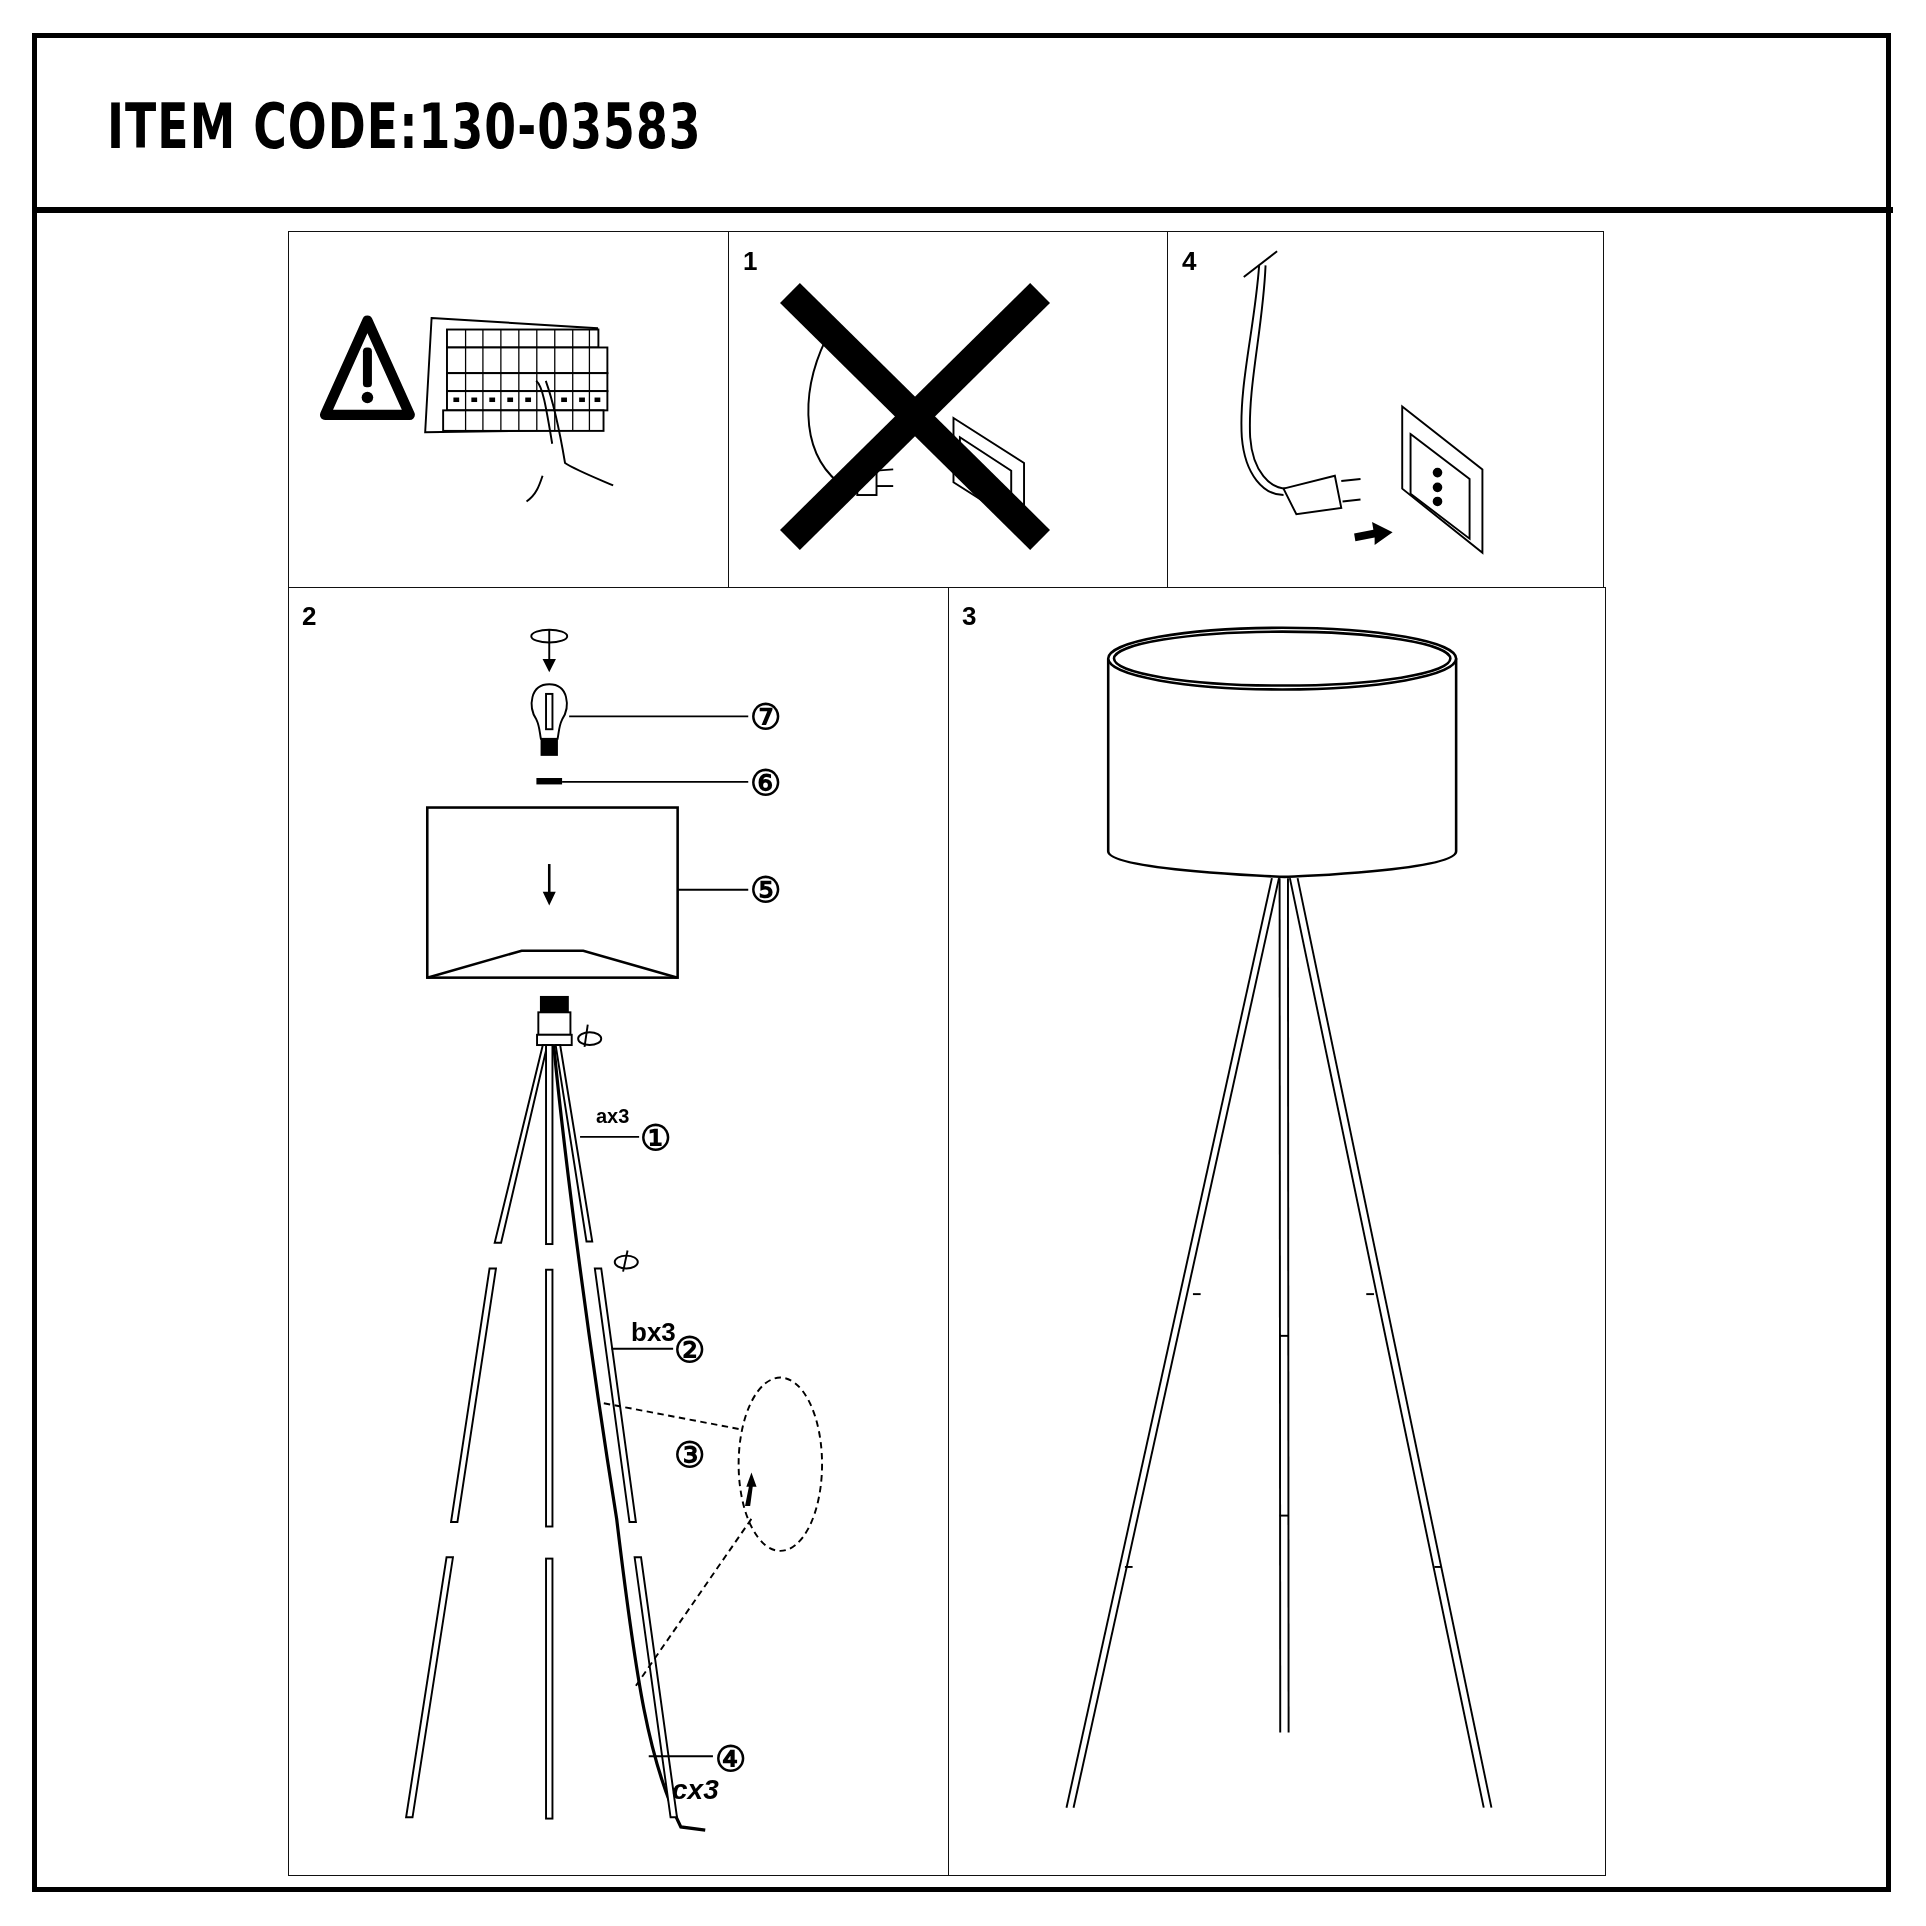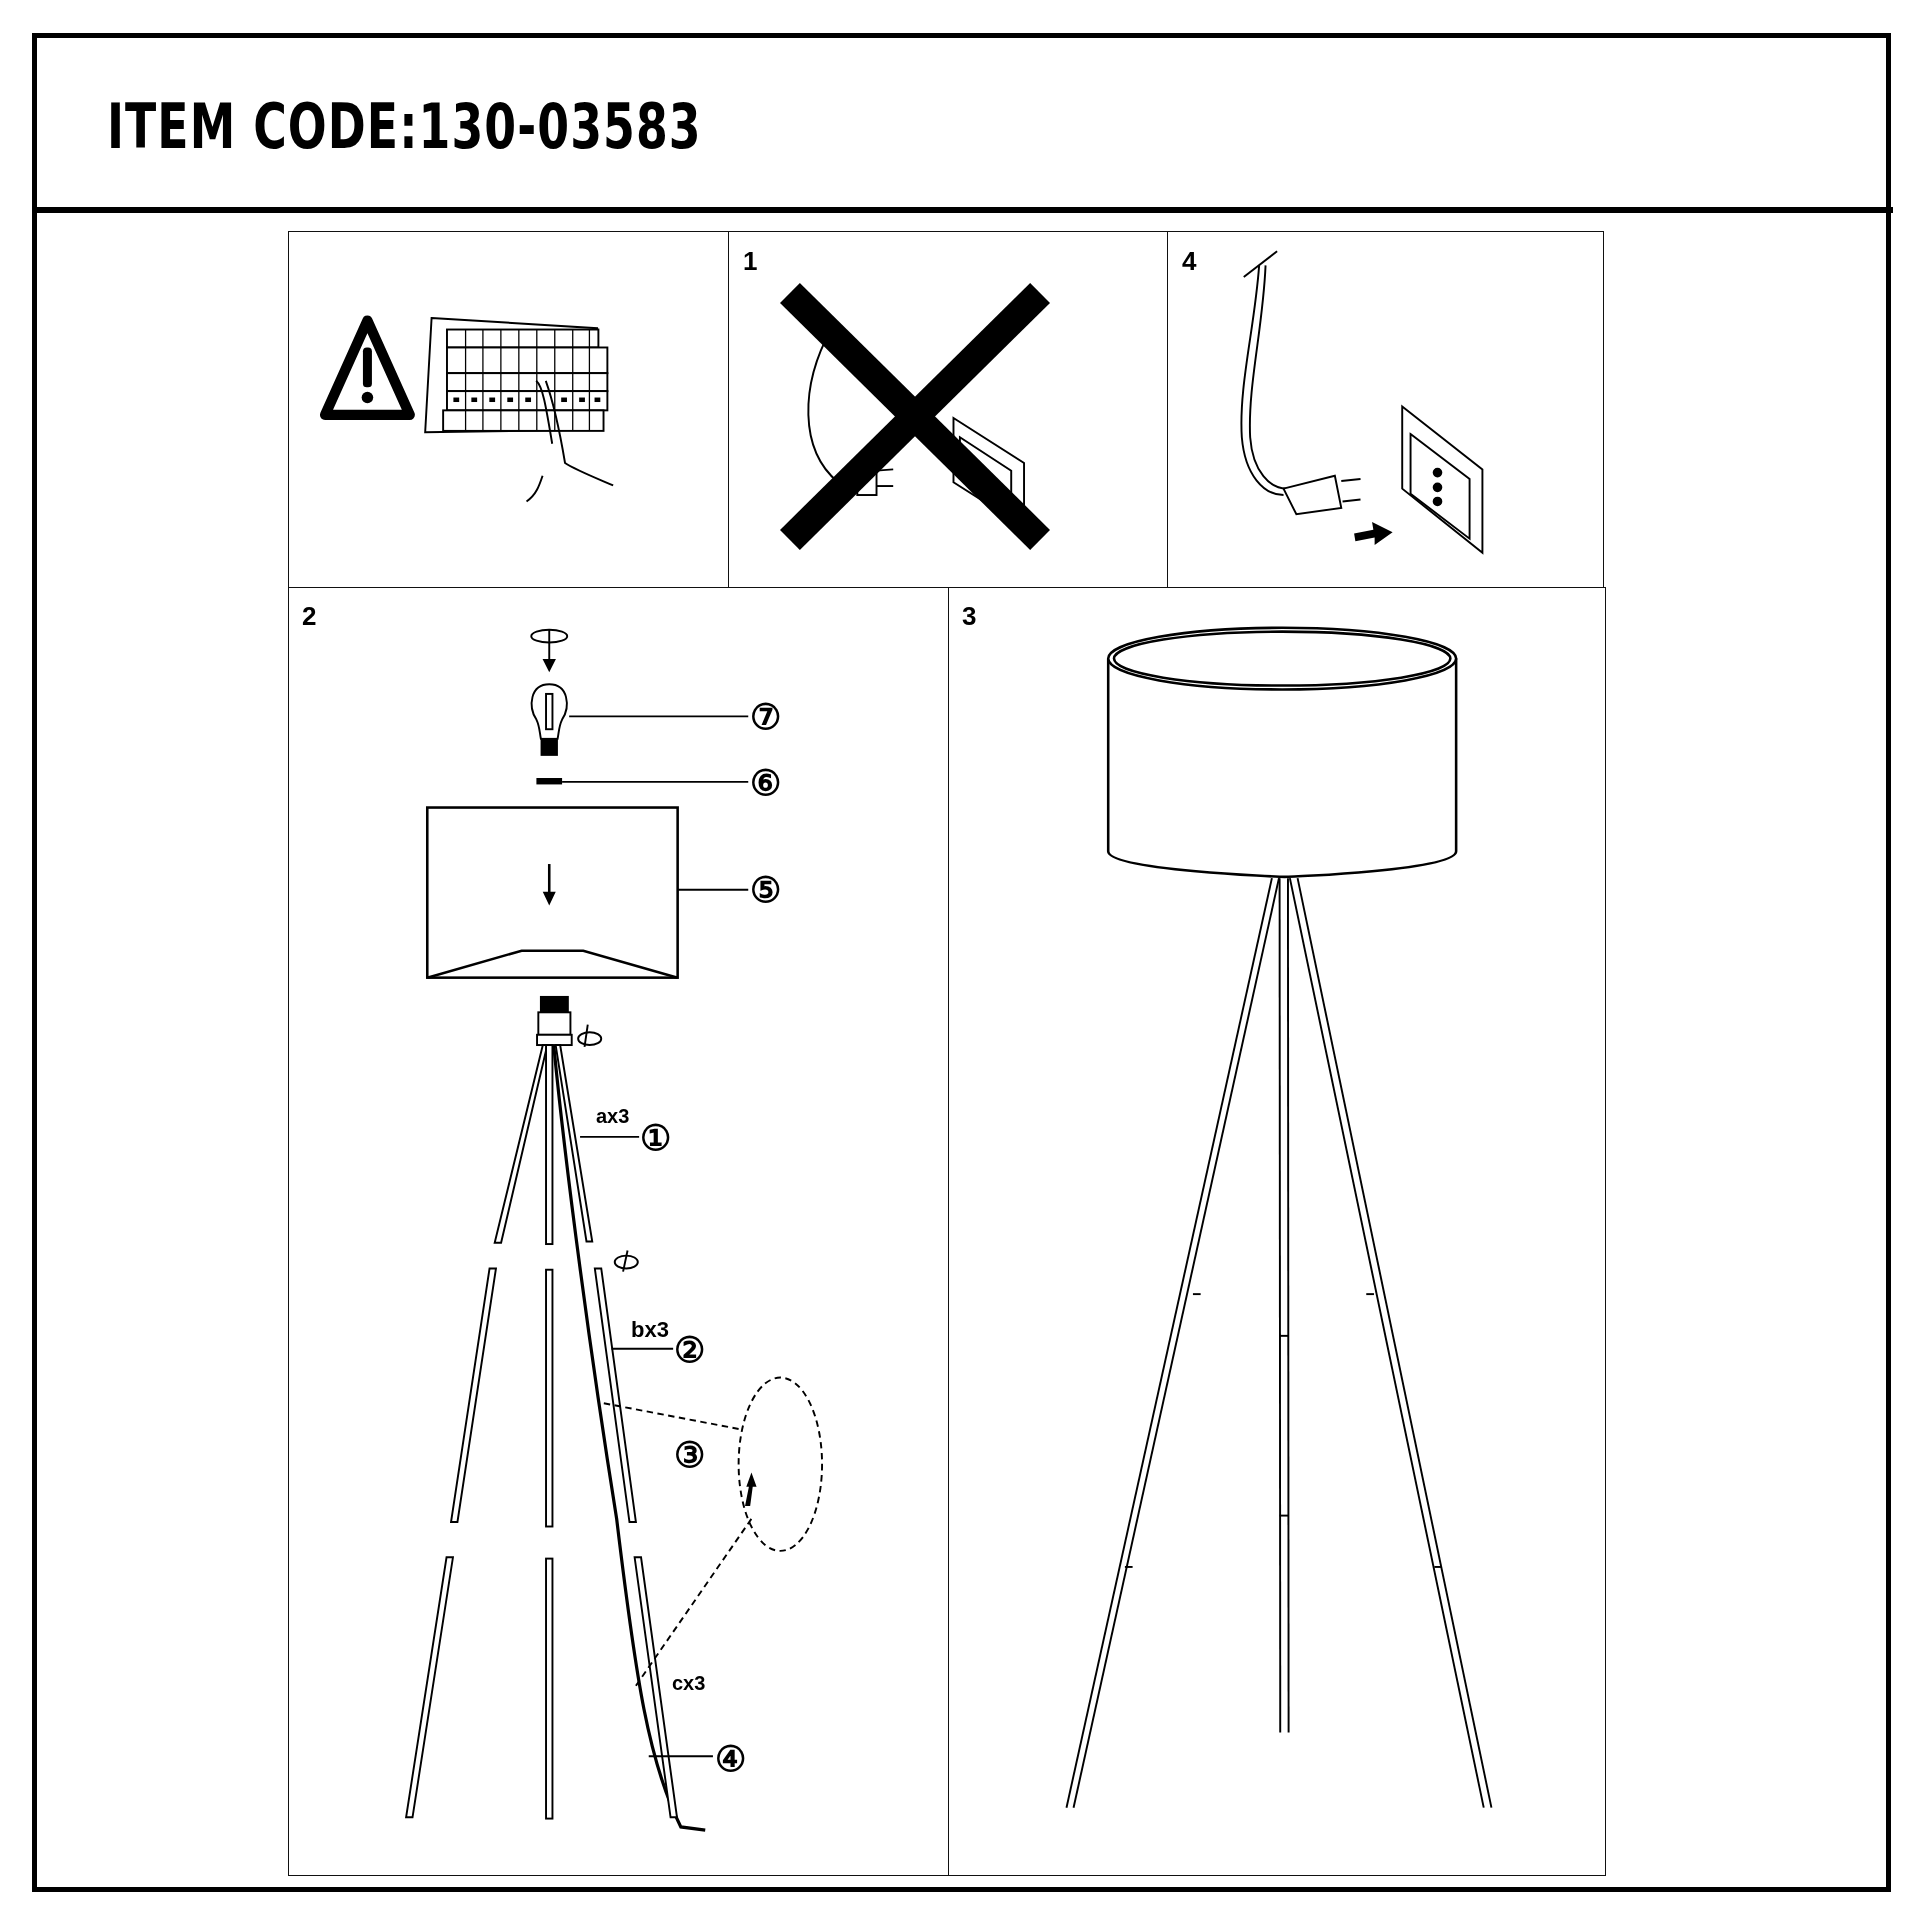--- a/index.html
+++ b/index.html
@@ -176,24 +176,24 @@
       <line x1="540" y1="1710" x2="720" y2="1450"></line>
     </g>
     <polygon points="712,1400 720,1378 728,1400 722,1400 718,1430 710,1430 716,1400" fill="#000"></polygon>
   </svg>
 
   <span class="callout" style="position:absolute;left:461px;top:109px;font-size:35px;">⑦</span>
   <span class="callout" style="position:absolute;left:461px;top:175px;font-size:35px;">⑥</span>
   <span class="callout" style="position:absolute;left:461px;top:282px;font-size:35px;">⑤</span>
   <span class="callout" style="position:absolute;left:307px;top:517px;font-size:20px;">ax3</span>
   <span class="callout" style="position:absolute;left:351px;top:530px;font-size:35px;">①</span>
-  <span class="callout" style="position:absolute;left:342px;top:729px;font-size:22px;">bx3</span>
+  <span class="callout" style="position:absolute;left:342px;top:729px;font-size:26px;">bx3</span>
   <span class="callout" style="position:absolute;left:385px;top:742px;font-size:35px;">②</span>
   <span class="callout" style="position:absolute;left:385px;top:847px;font-size:35px;">③</span>
-  <span class="callout" style="position:absolute;left:383px;top:1084px;font-size:20px;">cx3</span>
+  <span class="callout" style="position:absolute;left:383px;top:1186px;font-size:28px;font-style:italic;">cx3</span>
   <span class="callout" style="position:absolute;left:426px;top:1151px;font-size:35px;">④</span>
 </div>
 
 <div class="panel" style="left:948px;top:587px;width:658px;height:1289px;">
   <span class="step-num" style="left:13px;top:13px;">3</span>
   <svg width="658" height="1289" viewBox="0 0 1025 2008">
     <g fill="#fff" stroke="#000" stroke-width="4">
       <path d="M248,110 L248,410 C248,440 520,450 523,450 C530,450 790,440 790,410 L790,110"></path>
       <ellipse cx="519" cy="110" rx="271" ry="48"></ellipse>
       <ellipse cx="519" cy="110" rx="262" ry="42"></ellipse>

